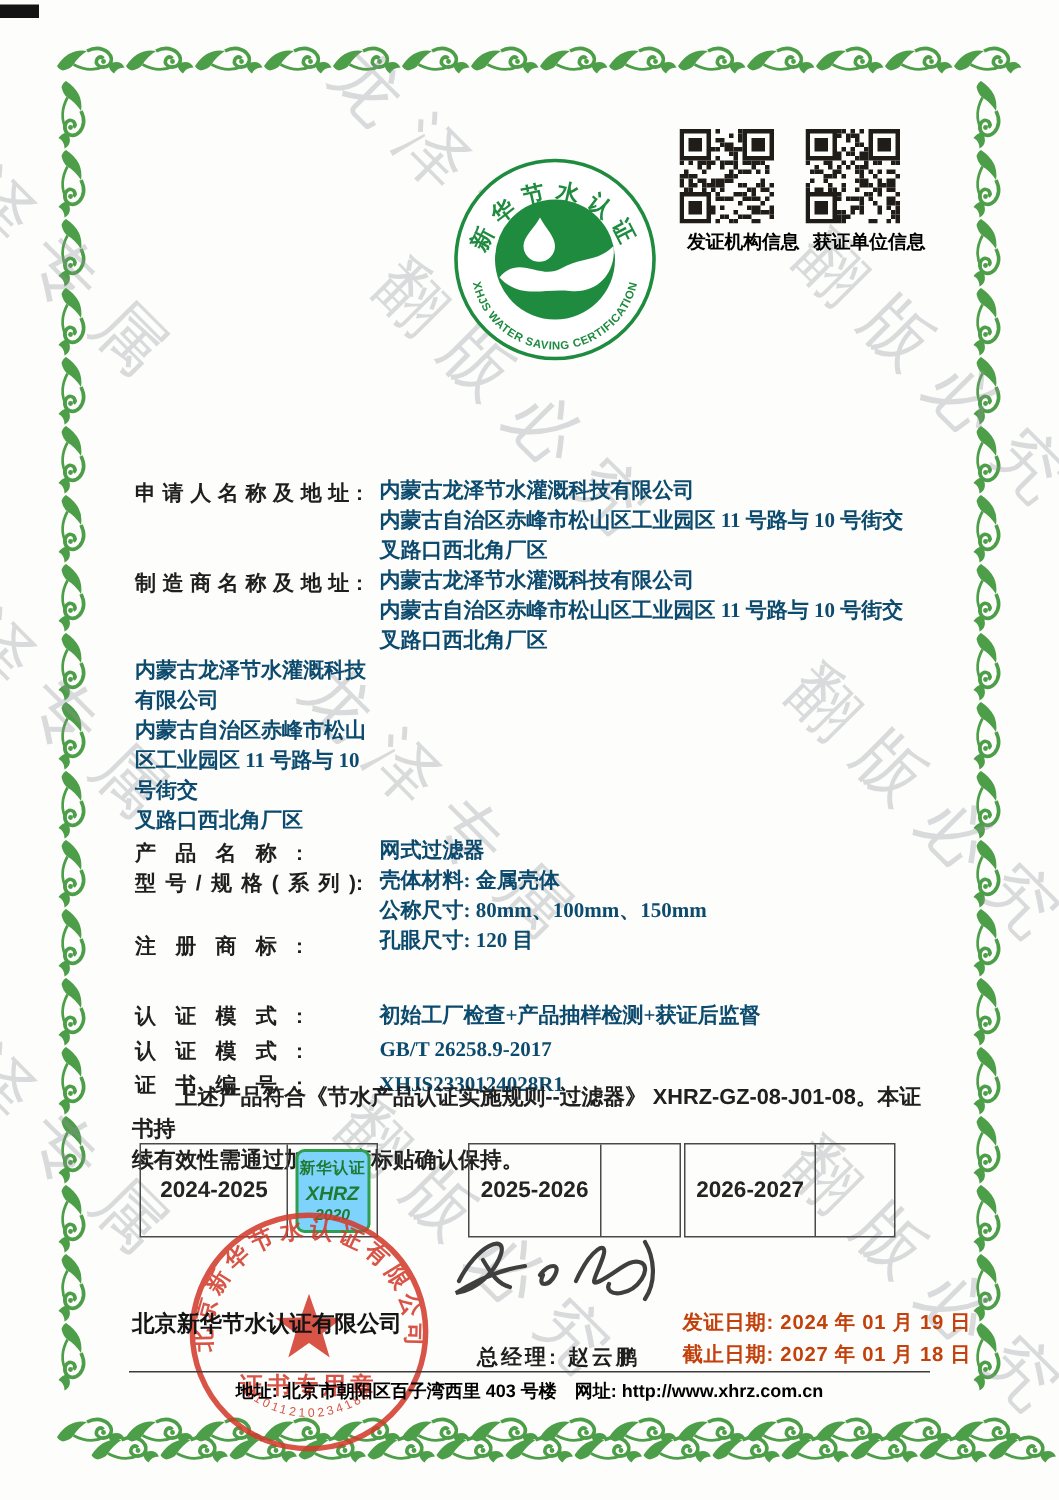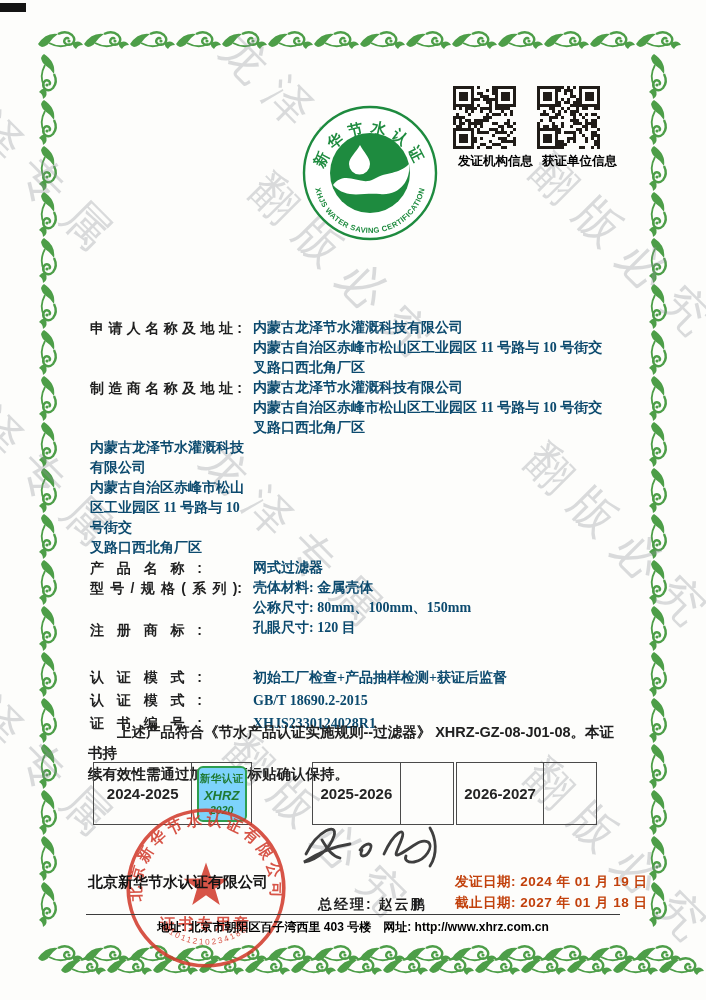--- a/index.html
+++ b/index.html
@@ -506,21 +506,21 @@
       <div class="fvalue"></div>
     </div>
 
     <div class="cert-rows">
       <div class="frow">
         <div class="flabel short">认证模式:</div>
         <div class="fvalue">初始工厂检查+产品抽样检测+获证后监督</div>
       </div>
       <div class="frow">
         <div class="flabel short">认证模式:</div>
-        <div class="fvalue">GB/T 18690.2-2015</div>
+        <div class="fvalue">GB/T 26258.9-2017</div>
       </div>
       <div class="frow">
         <div class="flabel short">证书编号:</div>
         <div class="fvalue">XHJS2330124028R1</div>
       </div>
     </div>
 
     <div class="statement">
       <div class="l1">上述产品符合《节水产品认证实施规则--过滤器》 XHRZ-GZ-08-J01-08。本证书持</div>
       <div class="l2">续有效性需通过加贴年度标贴确认保持。</div>

